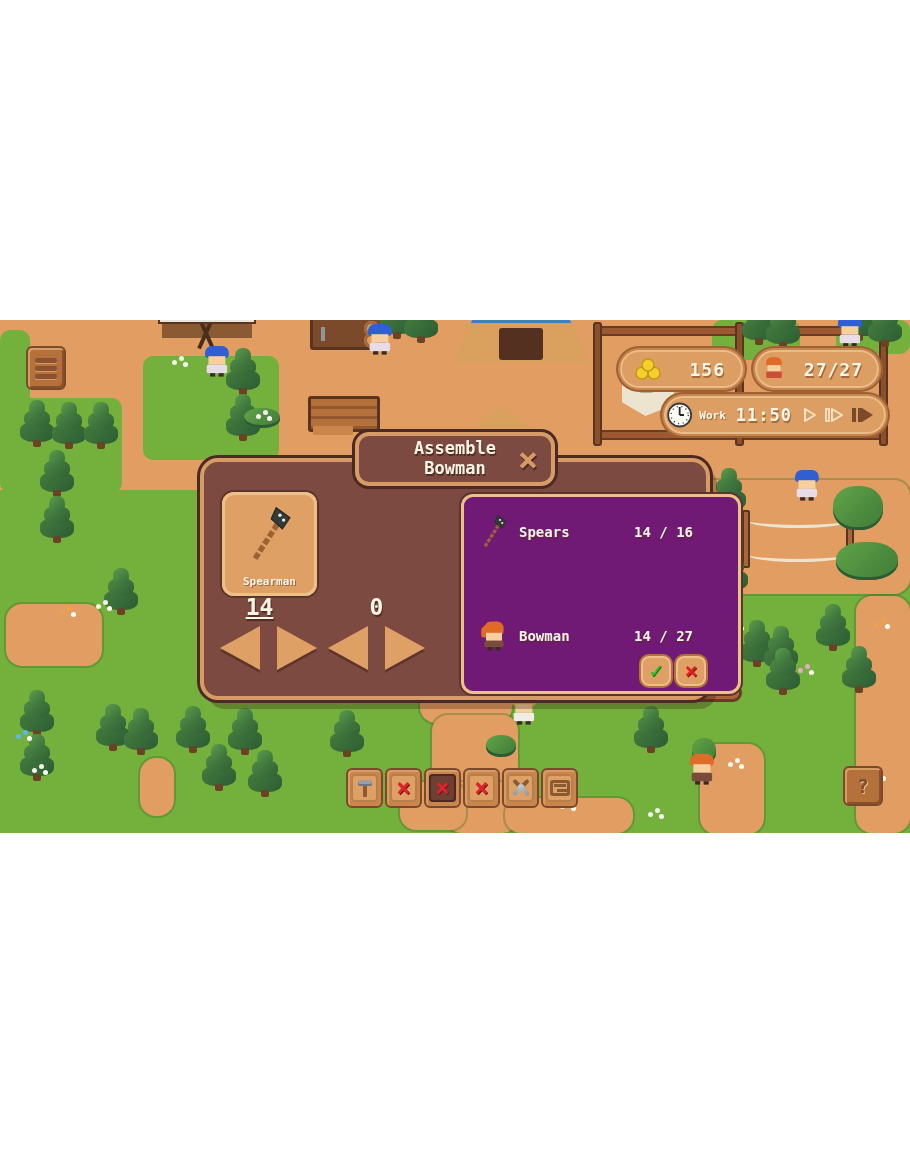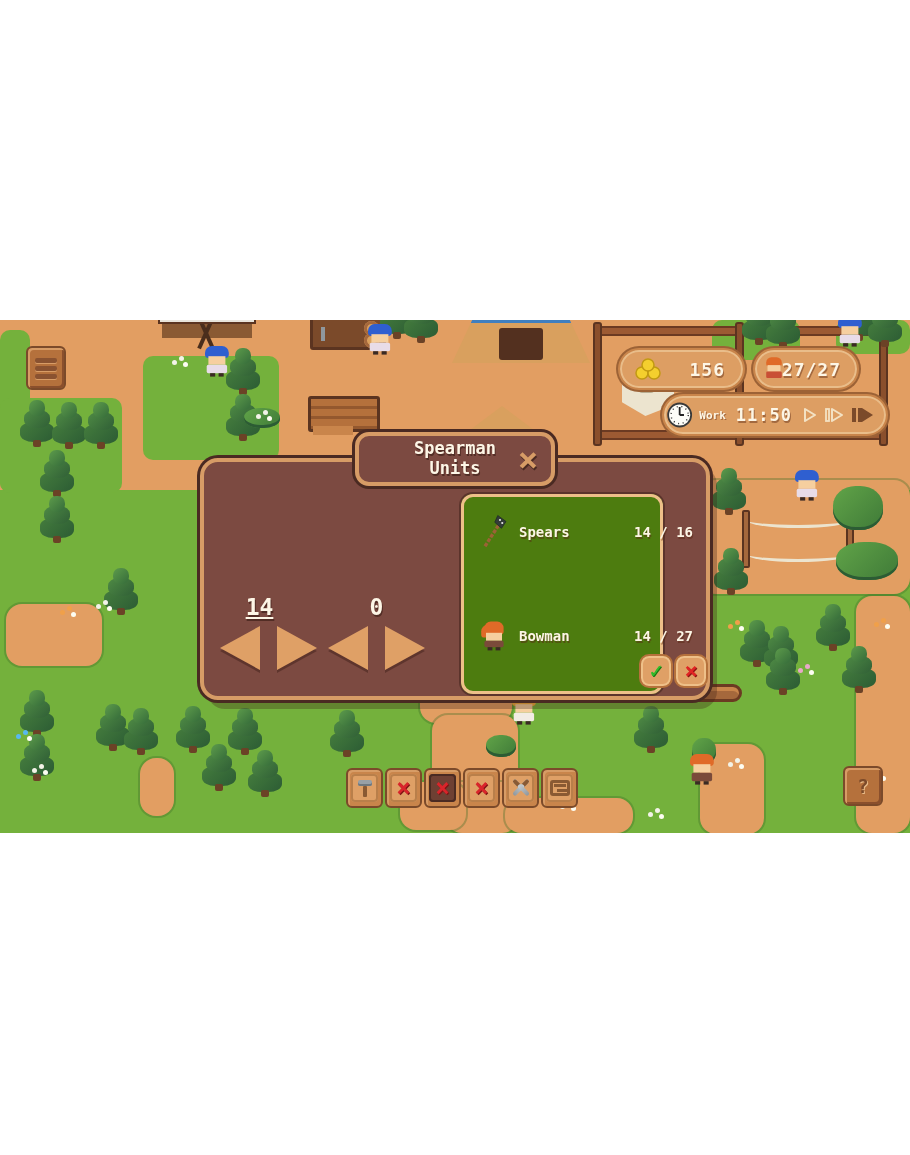--- a/index.html
+++ b/index.html
@@ -93,21 +93,21 @@
                align-items:center; justify-content:flex-end; cursor:pointer; }
   .unit-card .nm { color:#fdf6e6; font-size:11px; font-weight:bold; margin-bottom:8px; text-shadow:1px 1px 0 rgba(90,40,20,.5); }
   .unit-card svg { position:absolute; top:12px; left:50%; transform:translateX(-50%); }
   .count { position:absolute; width:95px; text-align:center; color:#fdf6e6; font-size:23px; font-weight:bold;
            text-shadow:1px 2px 0 rgba(40,15,10,.5); }
   .arr { position:absolute; width:0; height:0; border-top:22px solid transparent; border-bottom:22px solid transparent;
          filter:drop-shadow(0 3px 0 rgba(40,15,10,.35)); cursor:pointer; }
   .arr.left  { border-right:40px solid #dfa066; }
   .arr.right { border-left:40px solid #dfa066; }
 
-  .sum-panel { position:absolute; left:257px; top:32px; width:202px; height:200px; background:#4d7c0f; border-radius:12px;
+  .sum-panel { position:absolute; left:257px; top:32px; width:280px; height:200px; background:#701a75; border-radius:12px;
                box-shadow:inset 0 0 0 3px #eec089, 0 0 0 2px #5b342c; }
   .sum-row { position:absolute; left:14px; width:218px; height:44px; display:flex; align-items:center; }
   .sum-row .ic { width:38px; display:flex; justify-content:center; }
   .sum-row .lb { color:#fdf6e6; font-size:14px; font-weight:bold; width:76px; margin-left:6px; text-shadow:1px 2px 0 rgba(90,40,20,.5); }
   .sum-row .vl { color:#fdf6e6; font-size:14px; font-weight:bold; margin-left:auto; text-shadow:1px 2px 0 rgba(90,40,20,.5); white-space:pre; }
   .ok-btn, .no-btn { position:absolute; width:34px; height:34px; background:#dfa066; border:2px solid #b5713c; border-radius:10px;
             box-shadow:inset 0 0 0 2px #eec089; font-size:22px; font-weight:bold; line-height:28px; text-align:center;
             cursor:pointer; font-family:inherit; }
   .ok-btn { color:#2fbe2a; text-shadow:1px 1px 0 #1a7a16; }
   .no-btn { color:#e02424; text-shadow:1px 1px 0 #8a1212; }
@@ -497,21 +497,21 @@
 
     <div class="pill" style="left:618px;top:28px;width:127px;padding:0 18px 0 14px;">
       <svg width="30" height="22" viewBox="0 0 30 22">
         <circle cx="8" cy="15" r="6" fill="#f4cf2e" stroke="#c29a12" stroke-width="1.5"></circle>
         <circle cx="20" cy="15" r="6" fill="#f4cf2e" stroke="#c29a12" stroke-width="1.5"></circle>
         <circle cx="14" cy="7" r="6" fill="#f4cf2e" stroke="#c29a12" stroke-width="1.5"></circle>
       </svg>
       <span class="val" style="margin-left:auto;">156</span>
     </div>
 
-    <div class="pill" style="left:753px;top:28px;width:106px;padding:0 16px 0 12px;">
+    <div class="pill" style="left:753px;top:28px;width:128px;padding:0 16px 0 12px;">
       <span class="mini-char">
         <i class="abs" style="left:1px;top:0;width:12px;height:7px;background:#e06a28;border-radius:4px 4px 2px 2px;"></i>
         <i class="abs" style="left:2px;top:6px;width:10px;height:5px;background:#f6cf9f;"></i>
         <i class="abs" style="left:1px;top:11px;width:12px;height:5px;background:#c94f35;border-radius:1px;"></i>
       </span>
       <span class="val" style="margin-left:auto;">27/27</span>
     </div>
 
     <div class="pill" style="left:662px;top:74px;width:226px;padding:0 12px 0 2px;">
       <svg width="38" height="38" viewBox="0 0 38 38">
@@ -532,20 +532,29 @@
         <svg width="24" height="18" viewBox="0 0 24 18">
           <rect x="2" y="2" width="4" height="14" fill="#7b4a2a"></rect>
           <rect x="8" y="2" width="4" height="14" fill="#7b4a2a"></rect>
           <polygon points="12,2 23,9 12,16" fill="#7b4a2a"></polygon>
         </svg>
       </span>
     </div>
 
     <div class="dlg-body">
 
+      <div class="unit-card" style="left:18px;top:30px;">
+        <svg width="50" height="62" viewBox="0 0 40 50">
+          <line x1="8" y1="44" x2="28" y2="13" stroke="#9c6236" stroke-width="4.5" stroke-dasharray="5 2"></line>
+          <polygon points="25,3 36,11 30,20 21,12" fill="#333c38" stroke="#1f2926" stroke-width="1"></polygon>
+          <circle cx="28" cy="9" r="1.4" fill="#e8e8e8"></circle>
+            <circle cx="31" cy="13" r="1.4" fill="#e8e8e8"></circle>
+        </svg>
+        <span class="nm">Spearman</span>
+      </div>
 
 
       <div class="count" style="left:8px;top:132px;text-decoration:underline;">14</div>
       <div class="count" style="left:125px;top:132px;">0</div>
 
       <div class="arr left" style="left:16px;top:164px;"></div>
       <div class="arr right" style="left:73px;top:164px;"></div>
       <div class="arr left" style="left:124px;top:164px;"></div>
       <div class="arr right" style="left:181px;top:164px;"></div>
 
@@ -574,21 +583,21 @@
           </span>
           <span class="lb">Bowman</span>
           <span class="vl">14 / 27</span>
         </div>
         <button class="ok-btn" style="left:178px;top:160px;">✓</button>
         <button class="no-btn" style="left:213px;top:160px;">×</button>
       </div>
     </div>
 
     <div class="dlg-title">
-      <span class="txt">Spearman Units</span>
+      <span class="txt">Assemble Bowman</span>
       <button class="dlg-close">×</button>
     </div>
 
     <div class="toolbar">
       <div class="tool">
         <span class="inner">
             <span class="hammer">
               <i class="hd abs"></i>
               <i class="hn abs"></i>
             </span>

